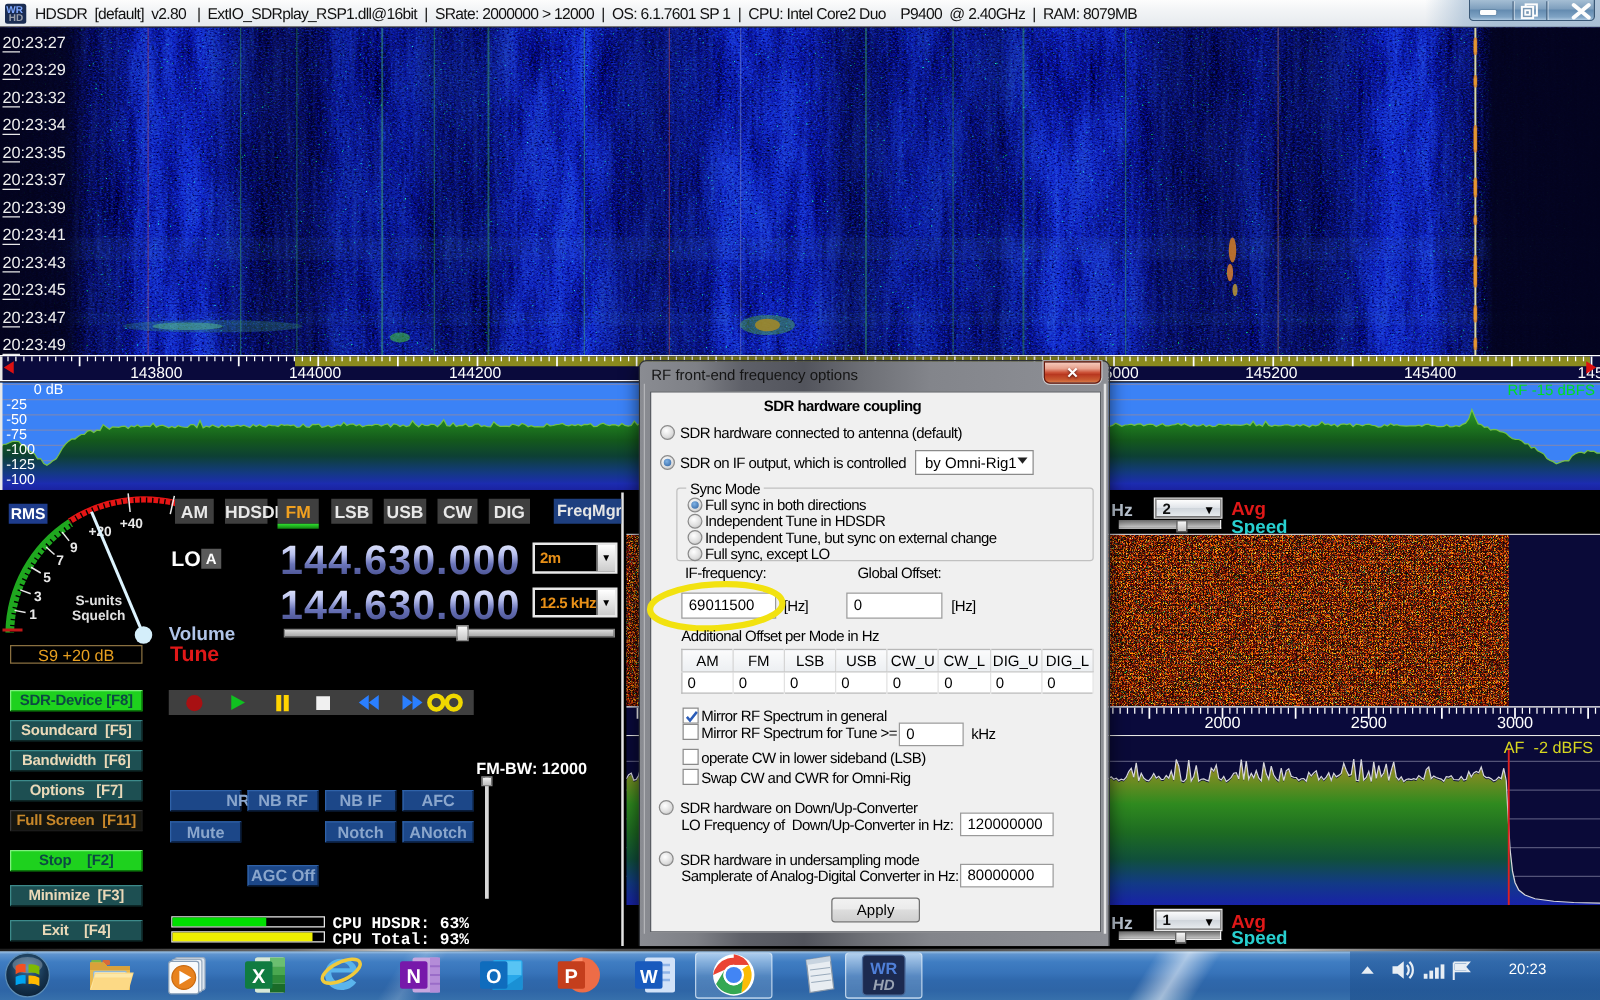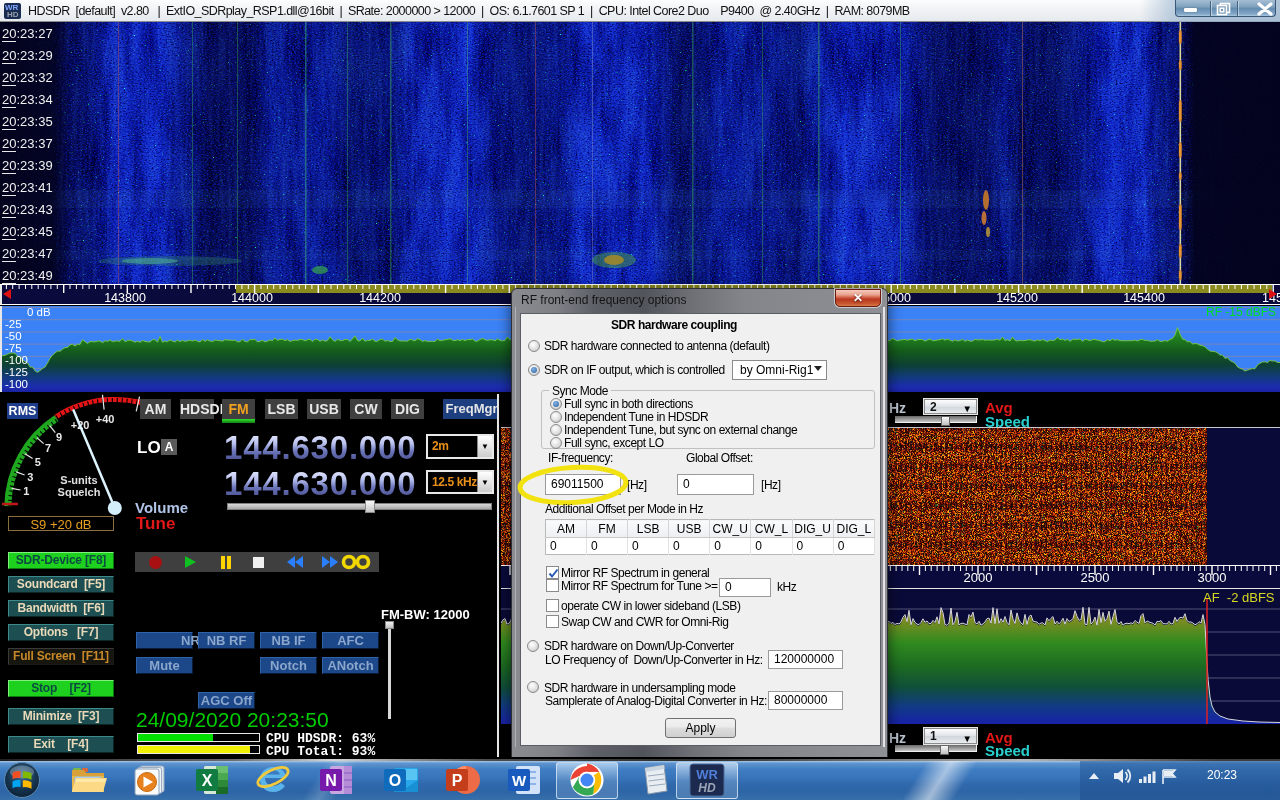--- a/index.html
+++ b/index.html
@@ -461,21 +461,20 @@
 <div class="bluebtn" style="left:322px;top:238px;">AFC</div>
 <div class="bluebtn" style="left:136px;top:263px;">Mute</div>
 <div class="bluebtn" style="left:198px;top:263px;margin-top:35px;">AGC Off</div>
 <div class="bluebtn" style="left:260px;top:263px;">Notch</div>
 <div class="bluebtn" style="left:322px;top:263px;">ANotch</div>
 
 <div class="abs" style="left:381px;top:213px;color:#fff;font-weight:bold;font-size:13px;">FM-BW: 12000</div>
 <div class="abs" style="left:388px;top:228px;width:3px;height:97px;background:#d8d8d8;"></div>
 <div class="abs" style="left:385px;top:227px;width:9px;height:8px;background:linear-gradient(180deg,#f2f2f2,#c0c0c0);border:1px solid #888;"></div>
 
-<div class="abs" style="left:136px;top:314px;color:#00cc00;font-size:21px;">24/09/2020 20:23:50</div>
 <div class="abs" style="left:137px;top:339px;width:123px;height:9px;border:1px solid #e8e8e8;background:#000;">
         <div style="width:75px;height:100%;background:#00e000;"></div>
       </div>
 <div class="abs" style="left:137px;top:351px;width:123px;height:9px;border:1px solid #e8e8e8;background:#000;">
         <div style="width:112px;height:100%;background:#f0f000;"></div>
       </div>
 <div class="abs" style="left:266px;top:337px;color:#fff;font-size:13px;font-family:'Liberation Mono',monospace;font-weight:bold;">CPU HDSDR: 63%</div>
 <div class="abs" style="left:266px;top:350px;color:#fff;font-size:13px;font-family:'Liberation Mono',monospace;font-weight:bold;">CPU Total: 93%</div>
 
 <div class="lbtn green" style="top:157.5px;">SDR-Device [F8]</div>

